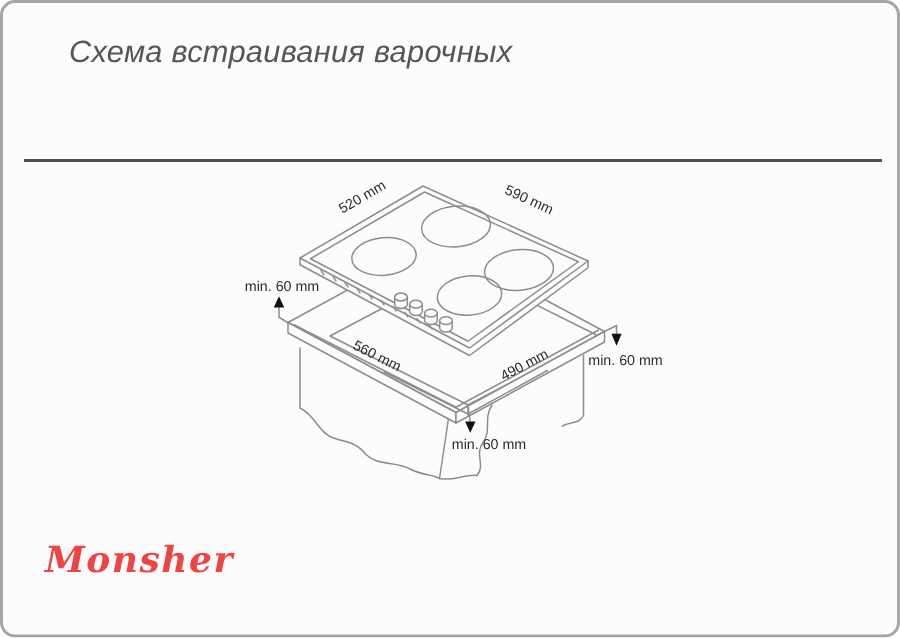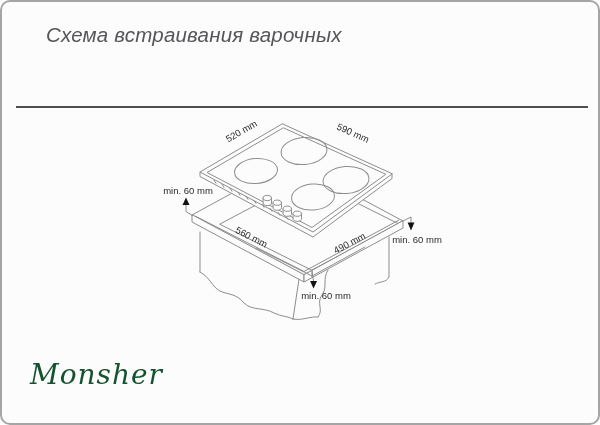--- a/index.html
+++ b/index.html
@@ -24,23 +24,24 @@
     position:absolute;left:14px;top:104px;width:572px;height:2px;
     background:#4f4f4f;
   }
   .diagram{
     position:absolute;left:150px;top:105px;width:320px;height:230px;
   }
   .logo{
     position:absolute;left:28px;top:356px;
     font-family:"DejaVu Serif", serif;
     font-style:italic;
-    font-size:28px;
-    color:#14532d;
+    font-size:24px;
+    color:#ef4444;
     letter-spacing:1px;
+    font-weight:bold;
   }
   svg .ln{fill:none;stroke:#8d8d8d;stroke-width:1;stroke-linejoin:round;stroke-linecap:round;}
   svg .fillwhite{fill:#fcfcfc;}
   svg .dimtxt{font-family:"Liberation Sans",sans-serif;font-size:9.5px;fill:#2b2b2b;}
   svg .arr{fill:#111111;stroke:none;}
 </style>
 </head>
 <body>
 
 <div class="page">

